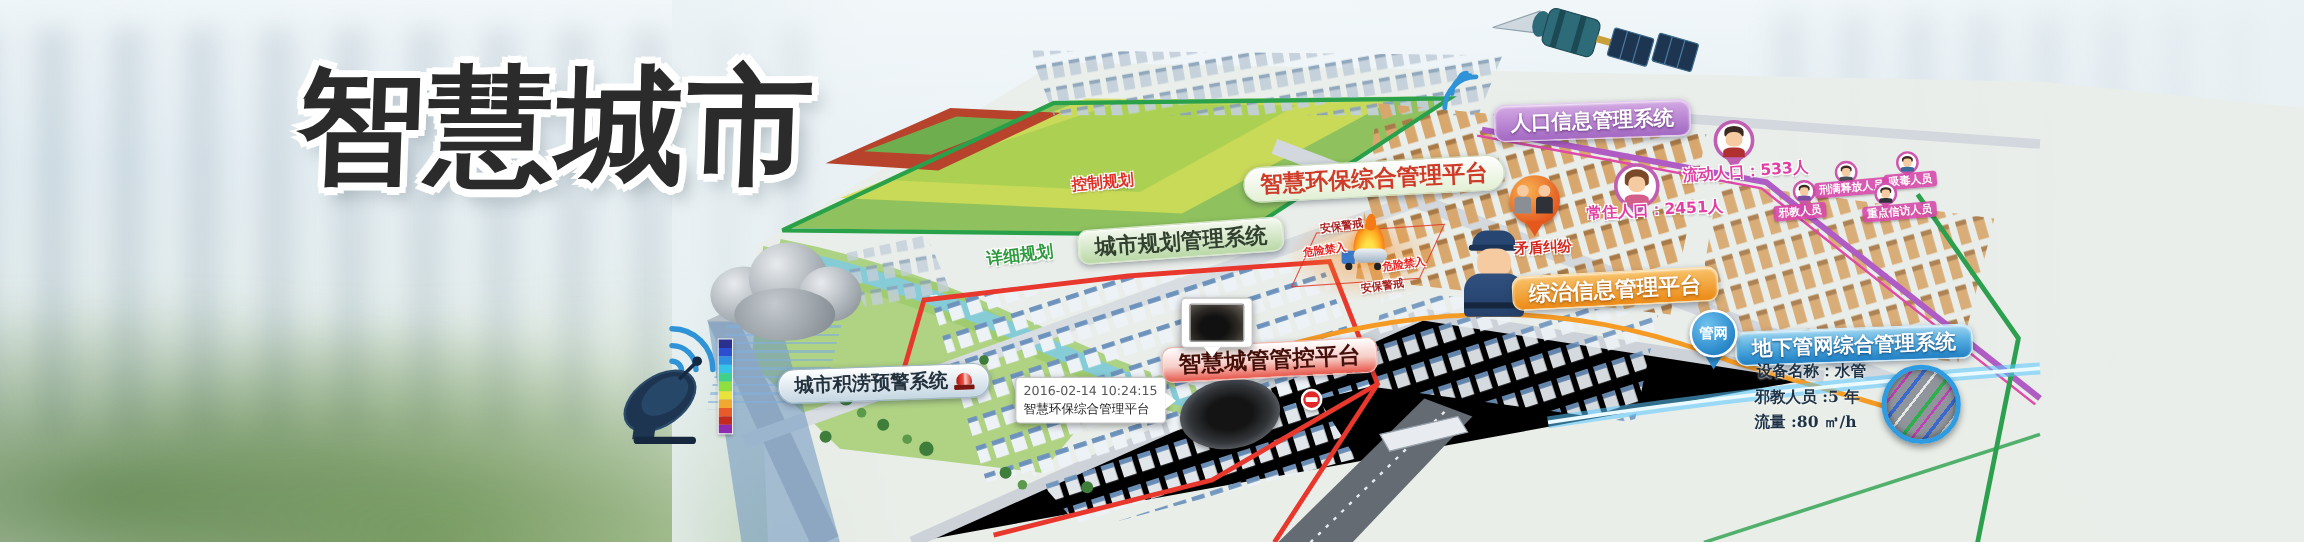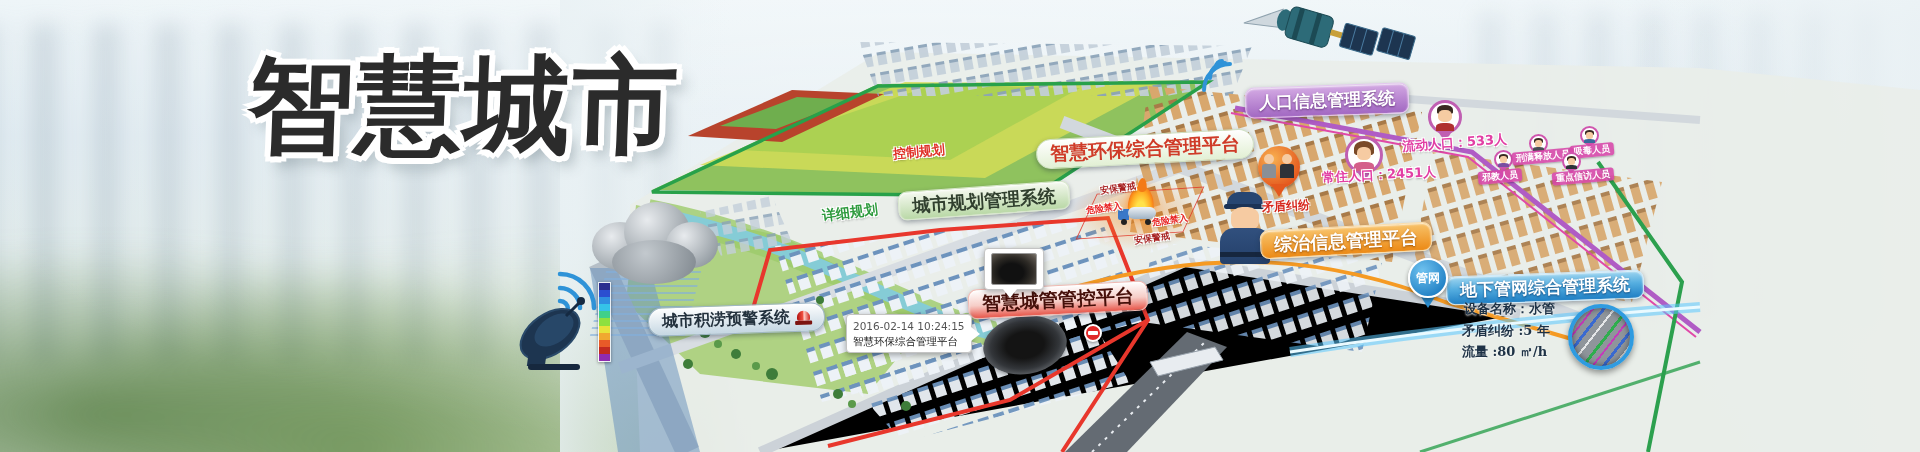--- a/index.html
+++ b/index.html
@@ -397,21 +397,21 @@
   </div>
   <div class="tag" style="left:1552px;top:170px;">重点信访人员</div>
 
   <div class="pipe-pin">
     <div class="pt"></div>
     <div class="c">
         <span>管网</span>
       </div>
   </div>
   <div class="pipe-info" style="left:1464px;top:300px;">设备名称：水管</div>
-  <div class="pipe-info" style="left:1462px;top:322px;">矛盾纠纷 :5 年</div>
+  <div class="pipe-info" style="left:1462px;top:322px;">邪教人员 :5 年</div>
   <div class="pipe-info" style="left:1462px;top:343px;">流量 :80 ㎥/h</div>
   <div class="pipe-scope"></div>
 
   <div class="manhole"></div>
   <div class="noentry"></div>
 
   <div class="tip" style="left:984px;top:248px;">
     <div class="trash-photo"></div>
     <div class="arrow" style="left:18px;bottom:-9px;border-left:7px solid transparent;border-right:7px solid transparent;border-top:9px solid #fff;"></div>
   </div>

